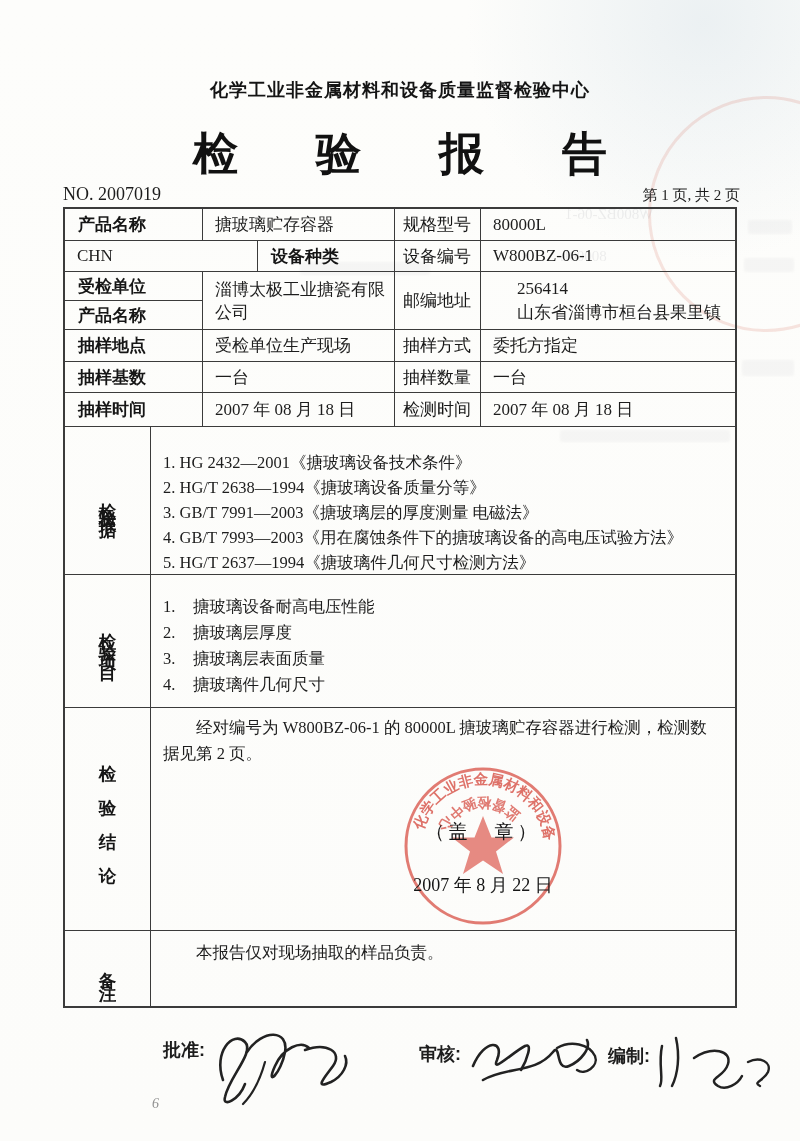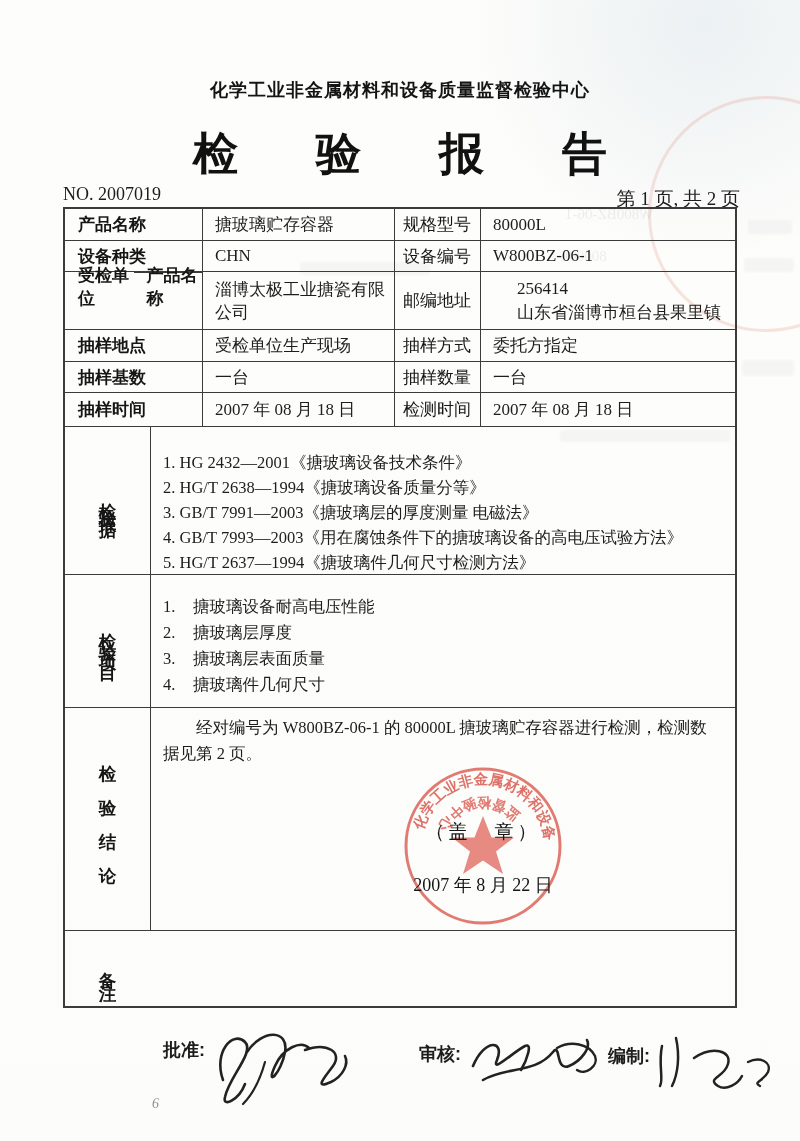--- a/index.html
+++ b/index.html
@@ -18,21 +18,21 @@
     font-family:"Liberation Sans", sans-serif;font-weight:bold;
     font-size:18px;letter-spacing:1px;color:#141414;
   }
   .report-title{
     position:absolute;top:124px;left:0;width:100%;text-align:center;
     font-family:"Liberation Sans", sans-serif;font-weight:bold;
     font-size:45px;color:#111;
   }
   .report-title span{letter-spacing:78px;margin-right:-78px;}
   .report-no{position:absolute;left:63px;top:184px;font-size:18px;}
-  .page-info{position:absolute;right:60px;top:186px;font-size:19px;}
+  .page-info{position:absolute;right:60px;top:186px;font-size:15px;}
 
   
   .tbl{
     position:absolute;left:63px;top:207px;width:674px;
     border:2px solid #3b3b3b;box-sizing:border-box;
     font-size:17px;
   }
   .row{display:flex;box-sizing:border-box;}
   .row + .row{border-top:1.5px solid #3b3b3b;}
   .cell{box-sizing:border-box;display:flex;align-items:center;}
@@ -41,21 +41,21 @@
     width:137px;flex:0 0 137px;padding-left:13px;
     font-family:"Liberation Sans", sans-serif;font-weight:bold;color:#161616;
   }
   .val{width:192px;flex:0 0 192px;padding-left:12px;}
   .lbl2{
     width:86px;flex:0 0 86px;padding-left:8px;
     font-family:"Liberation Sans", sans-serif;font-weight:normal;color:#161616;
   }
   .val2{flex:1;padding-left:12px;}
   .h31{height:31px;} .h32{height:32px;} .h34{height:34px;} .h58{height:58px;}
-  .stackcol{flex-direction:row;align-items:stretch;padding-left:0;}
+  .stackcol{flex-direction:column;align-items:stretch;padding-left:0;}
   .substack{height:29px;display:flex;align-items:center;padding-left:13px;box-sizing:border-box;}
   .substack + .substack{border-top:1.5px solid #3b3b3b;}
   .two-line{display:block;padding-top:5px;line-height:24px;padding-left:36px;}
 
   
   .srow{display:flex;box-sizing:border-box;border-top:1.5px solid #3b3b3b;}
   .slabel{
     width:85px;flex:0 0 85px;display:flex;align-items:center;justify-content:center;
     font-family:"Liberation Sans", sans-serif;font-weight:bold;font-size:17.5px;color:#161616;
   }
@@ -127,22 +127,22 @@
   <div class="tbl">
 
     <div class="row h31">
       <div class="cell lbl">产品名称</div>
       <div class="cell val">搪玻璃贮存容器</div>
       <div class="cell lbl2">规格型号</div>
       <div class="cell val2">80000L</div>
     </div>
 
     <div class="row h31">
+      <div class="cell val">CHN</div>
       <div class="cell lbl">设备种类</div>
-      <div class="cell val">CHN</div>
       <div class="cell lbl2">设备编号</div>
       <div class="cell val2">W800BZ-06-1</div>
     </div>
 
     <div class="row h58">
       <div class="cell lbl stackcol">
         <div class="substack">受检单位</div>
         <div class="substack">产品名称</div>
       </div>
       <div class="cell val">淄博太极工业搪瓷有限公司</div>
@@ -240,20 +240,23 @@
           <div class="seal-note">（盖　章）</div>
           <div class="seal-date">2007 年 8 月 22 日</div>
         </div>
       </div>
     </div>
 
     <div class="srow h76">
       <div class="slabel">
           <span class="vtext ls-md">备注</span>
         </div>
+      <div class="scontent">
+        <div class="remark-text">本报告仅对现场抽取的样品负责。</div>
+      </div>
     </div>
   </div>
 
   <div class="footer">
     <div class="sig-group" style="left:100px;top:0;">
       <span class="sig-label">批准:</span>
       <svg width="160" height="90" viewBox="0 0 160 90">
         <path d="M18,58 C8,30 28,8 40,20 C50,30 24,55 20,75 C17,86 34,78 40,62" fill="none" stroke="#222" stroke-width="2.6" stroke-linecap="round"></path>
         <path d="M42,30 C58,6 84,8 80,30 C76,52 60,66 70,44 C78,26 96,18 104,26" fill="none" stroke="#222" stroke-width="2.6" stroke-linecap="round"></path>
         <path d="M100,28 C122,20 138,30 128,44 C120,55 108,68 126,60 C138,54 144,42 140,34" fill="none" stroke="#222" stroke-width="2.6" stroke-linecap="round"></path>

